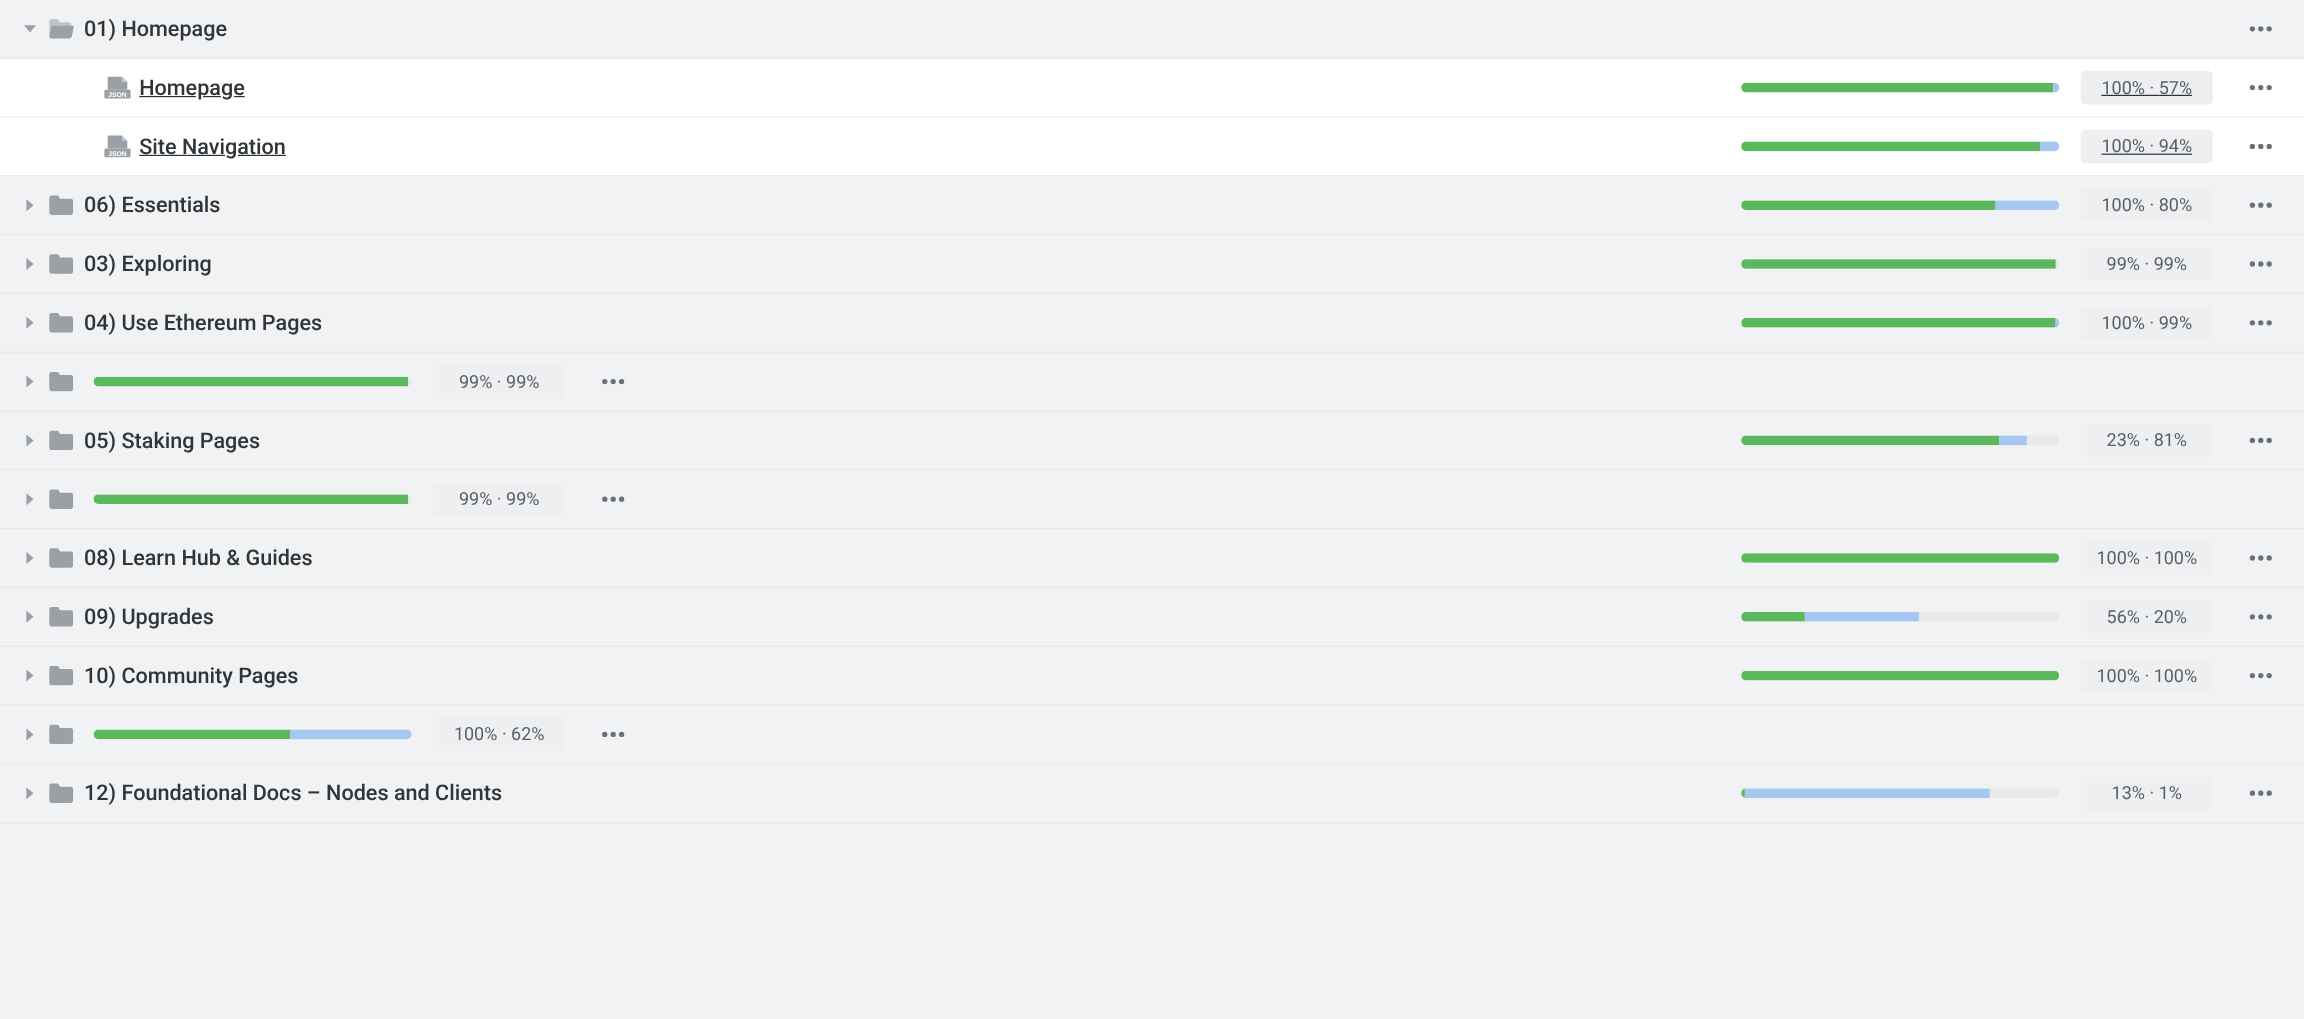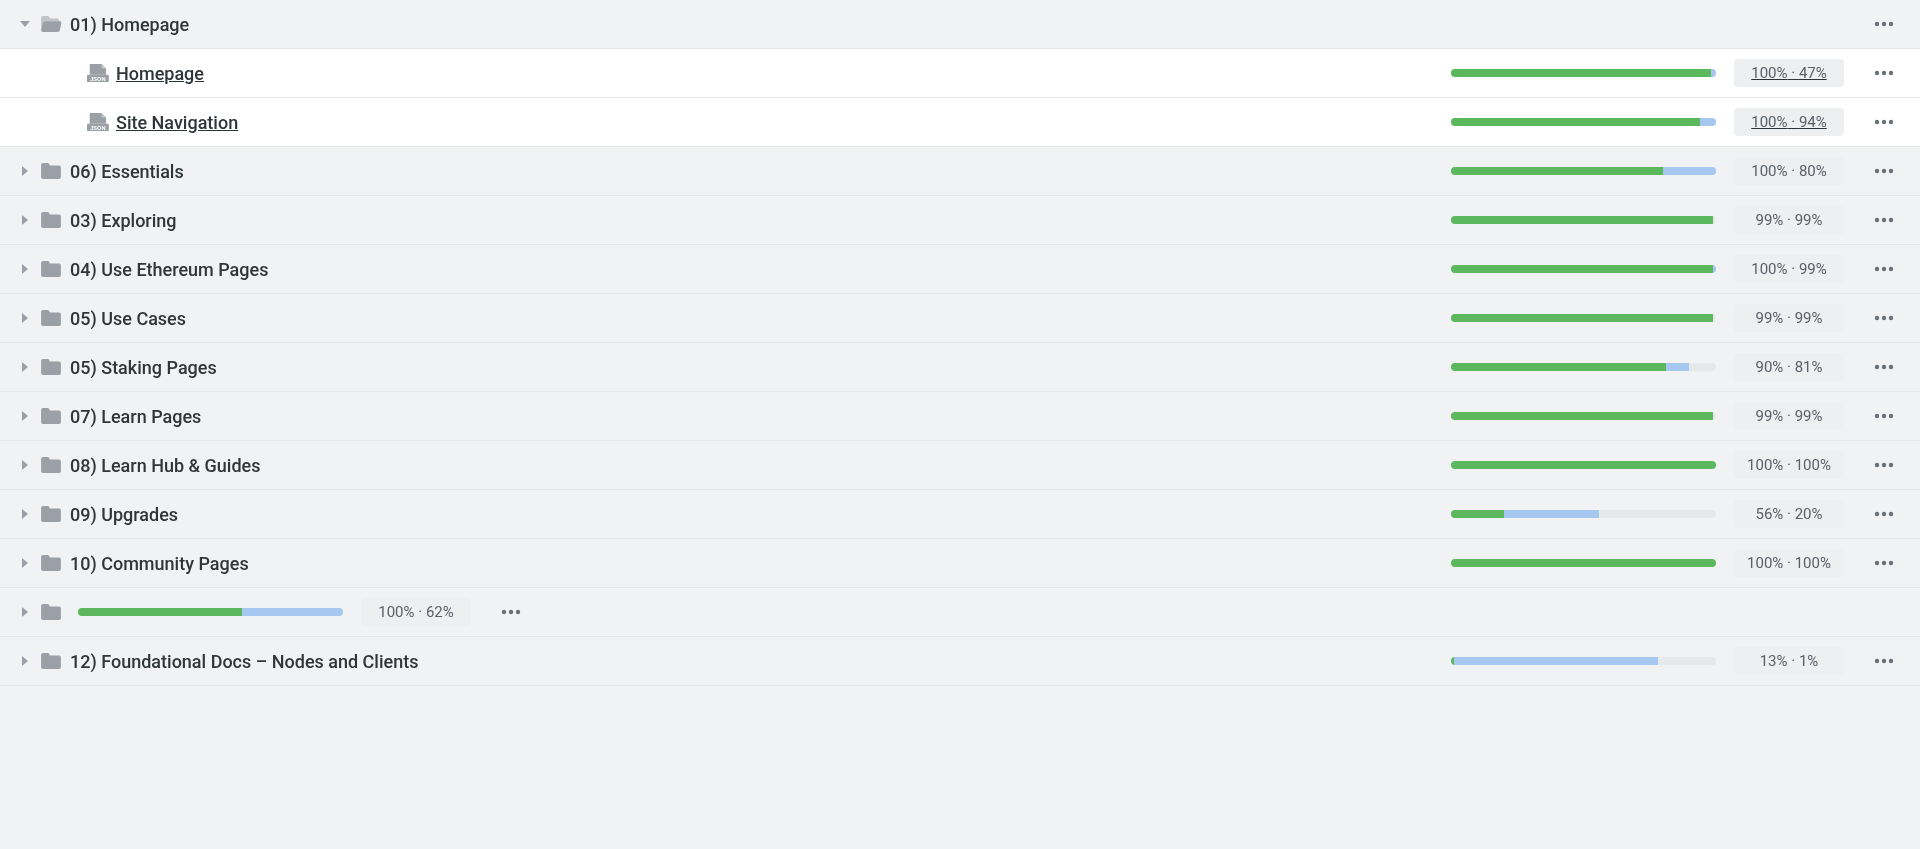--- a/index.html
+++ b/index.html
@@ -120,21 +120,21 @@
           <path d="M18 1 L18 6 L23 6 Z" fill="#c4c8cc"></path>
           <rect x="2" y="13" width="24" height="8" rx="1" fill="#9aa0a6"></rect>
           <text x="14" y="19.5" font-size="6.2" font-family="Arial" font-weight="bold" fill="#ffffff" text-anchor="middle">JSON</text>
         </svg>
       </span>
       <span class="label">Homepage</span>
       <span class="progress">
         <span class="seg-green" style="width: 98%;"></span>
         <span class="seg-blue" style="width: 2%;"></span>
       </span>
-      <span class="stats"><span>100%</span><span> · </span><span>47%</span></span>
+      <span class="stats"><span>100%</span><span> · </span><span>57%</span></span>
       <span class="more">
         <svg viewBox="0 0 20 6">
           <circle cx="3" cy="3" r="2.2" fill="currentColor"></circle>
           <circle cx="10" cy="3" r="2.2" fill="currentColor"></circle>
           <circle cx="17" cy="3" r="2.2" fill="currentColor"></circle>
         </svg>
       </span>
     </div>
     <div class="row child">
       <span class="indent" style="width: 60px;"></span>
@@ -244,21 +244,20 @@
       <span class="chevron">
         <svg viewBox="0 0 10 10">
           <path transform="" d="M2 0 L8 5 L2 10 Z" fill="currentColor"></path>
         </svg>
       </span>
       <span class="icon-slot">
         <svg class="folder-icon" viewBox="0 0 24 20">
           <path d="M1 3 Q1 1 3 1 L9 1 L11 4 L21 4 Q23 4 23 6 L23 17 Q23 19 21 19 L3 19 Q1 19 1 17 Z" fill="#9aa0a6"></path>
         </svg>
       </span>
-      <span class="label">05) Use Cases</span>
       <span class="progress">
         <span class="seg-green" style="width: 99%;"></span>
         <span class="seg-blue" style="width: 0%;"></span>
       </span>
       <span class="stats"><span>99%</span><span> · </span><span>99%</span></span>
       <span class="more">
         <svg viewBox="0 0 20 6">
           <circle cx="3" cy="3" r="2.2" fill="currentColor"></circle>
           <circle cx="10" cy="3" r="2.2" fill="currentColor"></circle>
           <circle cx="17" cy="3" r="2.2" fill="currentColor"></circle>
@@ -275,42 +274,41 @@
       <span class="icon-slot">
         <svg class="folder-icon" viewBox="0 0 24 20">
           <path d="M1 3 Q1 1 3 1 L9 1 L11 4 L21 4 Q23 4 23 6 L23 17 Q23 19 21 19 L3 19 Q1 19 1 17 Z" fill="#9aa0a6"></path>
         </svg>
       </span>
       <span class="label">05) Staking Pages</span>
       <span class="progress">
         <span class="seg-green" style="width: 81%;"></span>
         <span class="seg-blue" style="width: 9%;"></span>
       </span>
-      <span class="stats"><span>90%</span><span> · </span><span>81%</span></span>
-      <span class="more">
-        <svg viewBox="0 0 20 6">
-          <circle cx="3" cy="3" r="2.2" fill="currentColor"></circle>
-          <circle cx="10" cy="3" r="2.2" fill="currentColor"></circle>
-          <circle cx="17" cy="3" r="2.2" fill="currentColor"></circle>
-        </svg>
-      </span>
-    </div>
-    <div class="row">
-      <span class="indent" style="width: 14px;"></span>
-      <span class="chevron">
-        <svg viewBox="0 0 10 10">
-          <path transform="" d="M2 0 L8 5 L2 10 Z" fill="currentColor"></path>
-        </svg>
-      </span>
-      <span class="icon-slot">
-        <svg class="folder-icon" viewBox="0 0 24 20">
-          <path d="M1 3 Q1 1 3 1 L9 1 L11 4 L21 4 Q23 4 23 6 L23 17 Q23 19 21 19 L3 19 Q1 19 1 17 Z" fill="#9aa0a6"></path>
-        </svg>
-      </span>
-      <span class="label">07) Learn Pages</span>
+      <span class="stats"><span>23%</span><span> · </span><span>81%</span></span>
+      <span class="more">
+        <svg viewBox="0 0 20 6">
+          <circle cx="3" cy="3" r="2.2" fill="currentColor"></circle>
+          <circle cx="10" cy="3" r="2.2" fill="currentColor"></circle>
+          <circle cx="17" cy="3" r="2.2" fill="currentColor"></circle>
+        </svg>
+      </span>
+    </div>
+    <div class="row">
+      <span class="indent" style="width: 14px;"></span>
+      <span class="chevron">
+        <svg viewBox="0 0 10 10">
+          <path transform="" d="M2 0 L8 5 L2 10 Z" fill="currentColor"></path>
+        </svg>
+      </span>
+      <span class="icon-slot">
+        <svg class="folder-icon" viewBox="0 0 24 20">
+          <path d="M1 3 Q1 1 3 1 L9 1 L11 4 L21 4 Q23 4 23 6 L23 17 Q23 19 21 19 L3 19 Q1 19 1 17 Z" fill="#9aa0a6"></path>
+        </svg>
+      </span>
       <span class="progress">
         <span class="seg-green" style="width: 99%;"></span>
         <span class="seg-blue" style="width: 0%;"></span>
       </span>
       <span class="stats"><span>99%</span><span> · </span><span>99%</span></span>
       <span class="more">
         <svg viewBox="0 0 20 6">
           <circle cx="3" cy="3" r="2.2" fill="currentColor"></circle>
           <circle cx="10" cy="3" r="2.2" fill="currentColor"></circle>
           <circle cx="17" cy="3" r="2.2" fill="currentColor"></circle>

